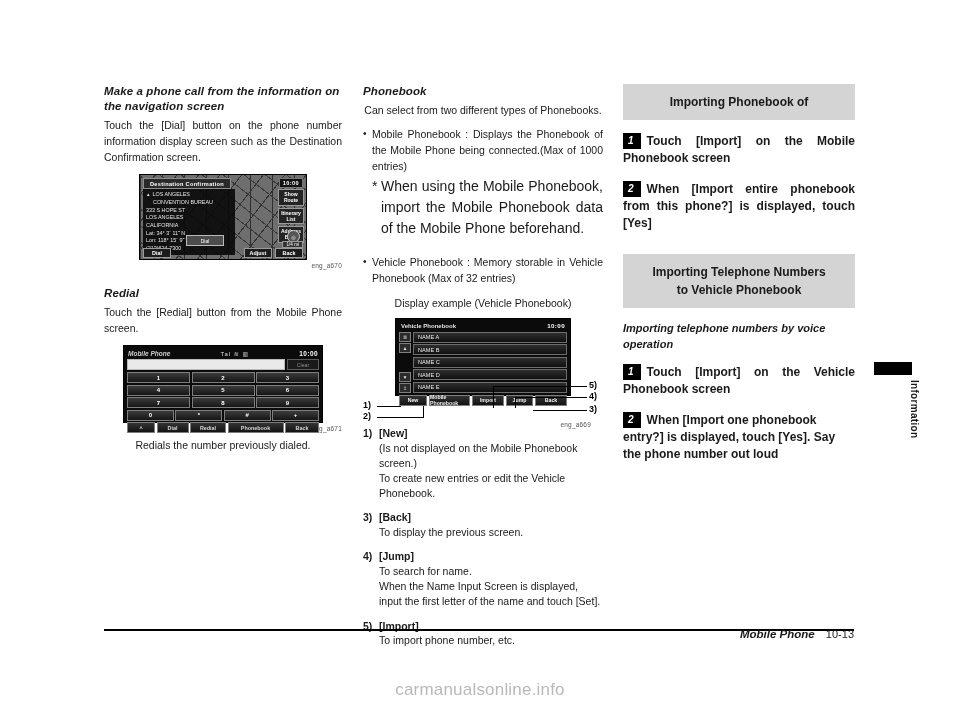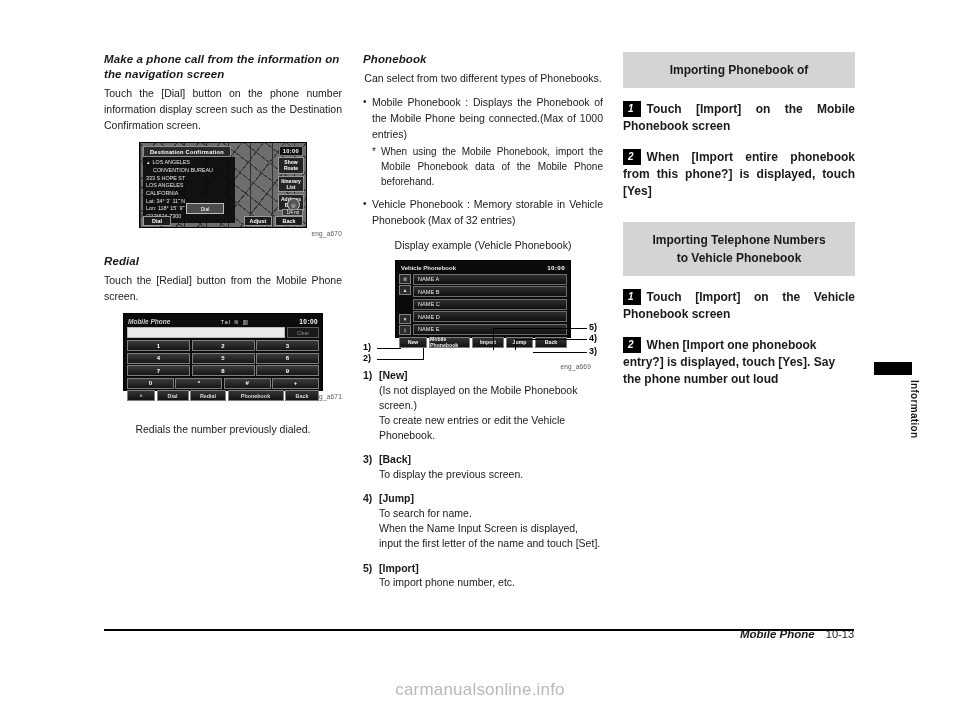--- a/index.html
+++ b/index.html
@@ -4,21 +4,21 @@
 <style>
   html,body{margin:0;padding:0;}
   body{
     width:960px;height:708px;background:#ffffff;
     font-family:"Liberation Sans", sans-serif;
     color:#1a1a1a;position:relative;overflow:hidden;
   }
   .page{position:absolute;inset:0;}
 
   
-  .col{position:absolute;top:52px;}
+  .col{position:absolute;top:84px;}
   .col-left{left:104px;width:238px;}
   .col-mid{left:363px;width:240px;}
   .col-right{left:623px;width:232px;}
 
   h3.sec{
     font-size:11.5px;font-weight:bold;font-style:italic;
     margin:0 0 4px 0;line-height:1.32;letter-spacing:.1px;
   }
   p.body{
     font-size:10.5px;line-height:1.52;margin:0 0 8px 0;
@@ -30,22 +30,22 @@
   
   ul.bul{margin:0;padding:0;list-style:none;}
   ul.bul li{
     font-size:10.5px;line-height:1.5;margin-bottom:2px;
     padding-left:9px;position:relative;text-align:justify;
   }
   ul.bul li:before{
     content:"•";position:absolute;left:0;top:-1px;font-size:10px;
   }
   .substar{
-    font-size:10px;line-height:1.5;padding-left:18px;
-    position:relative;text-align:justify;margin-bottom:8px;
+    font-size:14px;line-height:1.5;padding-left:18px;
+    position:relative;text-align:justify;margin-bottom:16px;
   }
   .substar:before{content:"*";position:absolute;left:9px;top:0;}
 
   
   ol.callouts{margin:0;padding:0;list-style:none;}
   ol.callouts > li{margin-bottom:9px;}
   .cl-head{font-size:10.5px;font-weight:bold;line-height:1.4;}
   .cl-head .num{display:inline-block;width:16px;}
   .cl-body{font-size:10.5px;line-height:1.45;padding-left:16px;}
 
@@ -333,21 +333,21 @@
           <div class="kp-bkey" style="width:26px">^</div>
           <div class="kp-bkey" style="width:30px">Dial</div>
           <div class="kp-bkey" style="width:34px">Redial</div>
           <div class="kp-bkey" style="flex:1">Phonebook</div>
           <div class="kp-bkey" style="width:32px">Back</div>
         </div>
       </div>
       <figcaption class="fig-cap">eng_a671</figcaption>
     </figure>
 
-    <p class="body nj" style="margin-top:22px">Redials the number previously dialed.</p>
+    <p class="body nj" style="margin-top:6px">Redials the number previously dialed.</p>
   </div>
 
   <div class="col col-mid">
 
     <h3 class="sec">Phonebook</h3>
 
     <p class="body tight nj">Can select from two different types of Phonebooks.</p>
 
     <ul class="bul">
       <li>Mobile Phonebook : Displays the Phonebook of the Mobile Phone being connected.(Max of 1000 entries)</li>
@@ -452,20 +452,21 @@
 
     <p class="step">
       <span class="badge">2</span><span>When [Import entire phonebook from this phone?] is displayed, touch [Yes]</span>
     </p>
 
     <div class="grayhdr" style="margin-top:22px">
       <div>Importing Telephone Numbers</div>
       <div>to Vehicle Phonebook</div>
     </div>
 
+    <p class="ital-sub">Importing telephone numbers by voice operation</p>
 
     <p class="step">
       <span class="badge">1</span><span>Touch [Import] on the Vehicle Phonebook screen</span>
     </p>
 
     <p class="step" style="text-align:left">
       <span class="badge">2</span><span>When [Import one phonebook entry?] is displayed, touch [Yes]. Say the phone number out loud</span>
     </p>
   </div>
 

